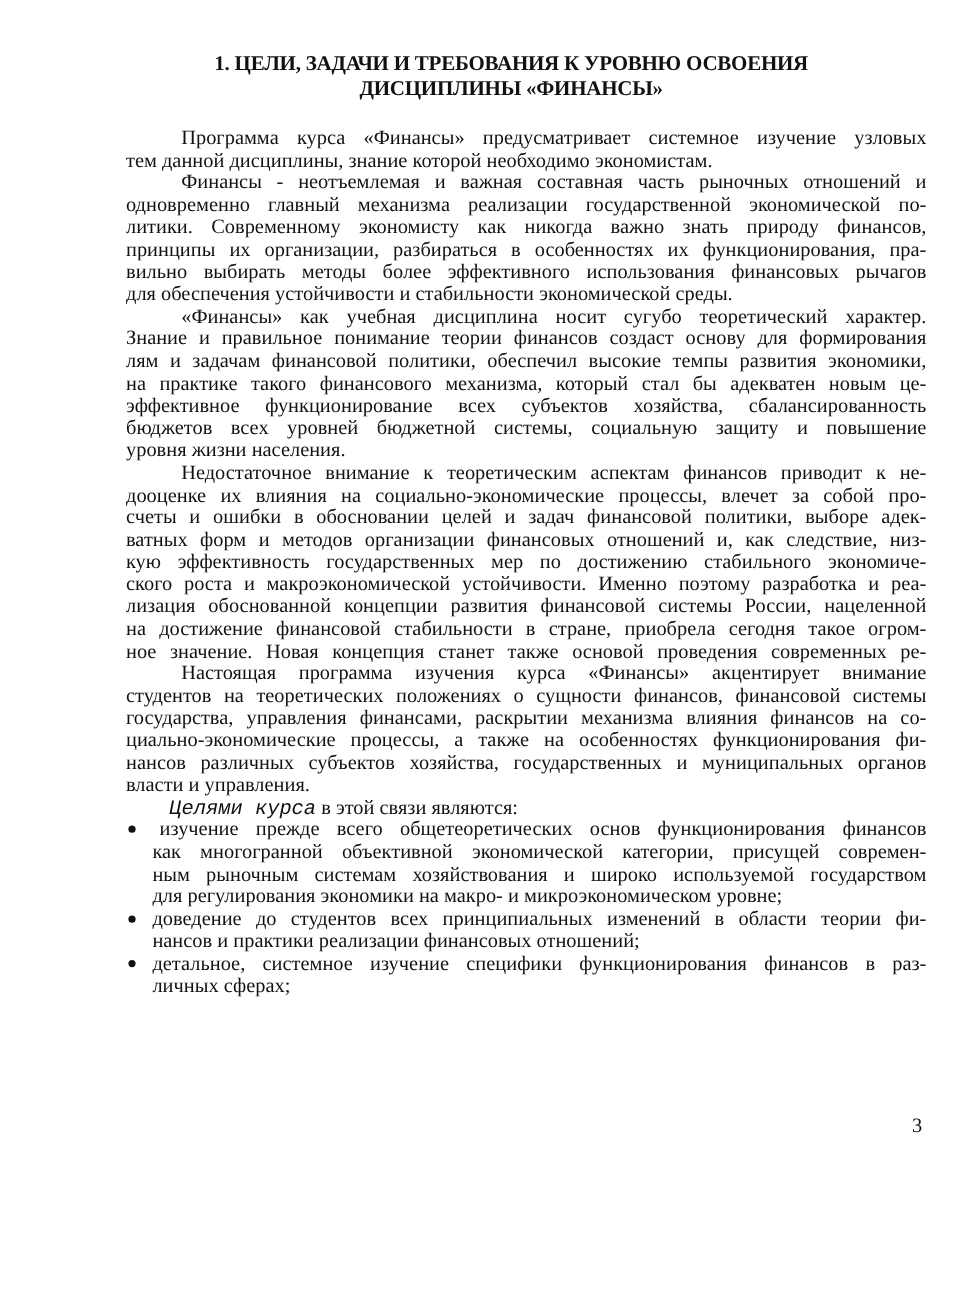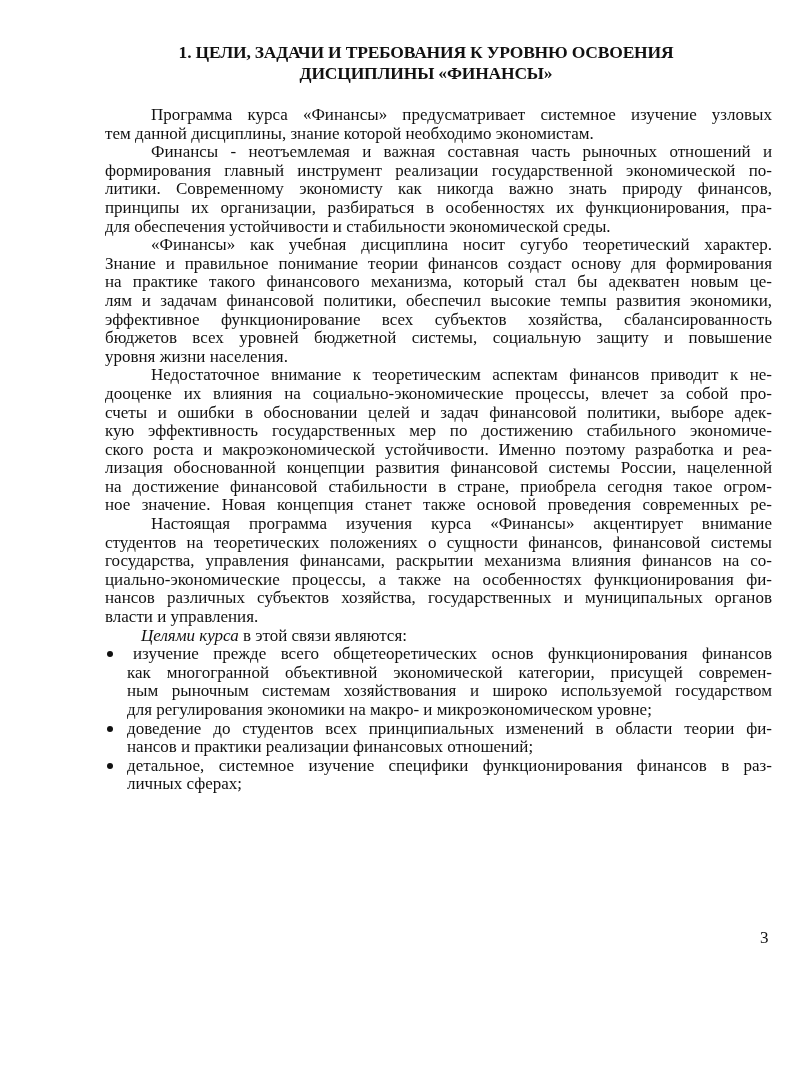--- a/index.html
+++ b/index.html
@@ -52,21 +52,21 @@
     }
     .indent {
       padding-left: 46px;
     }
     .para { display: block; }
     .goals-intro {
       display: block;
       height: 18.6px;
       padding-left: 36px;
     }
-    .goals-intro em { font-style: italic; }
+    .goals-intro em { font-style: italic; font-family: Liberation Mono, monospace; }
     .bullet-list {
       display: block;
       position: relative;
     }
     .bullet-item {
       display: block;
       position: relative;
       padding-left: 22px;
     }
     .bullet-dot {
@@ -99,40 +99,42 @@
 
   <div class="body">
 
     <div class="para">
       <span class="line indent">Программа курса «Финансы» предусматривает системное изучение узловых</span>
       <span class="line last">тем данной дисциплины, знание которой необходимо экономистам.</span>
     </div>
 
     <div class="para">
       <span class="line indent">Финансы - неотъемлемая и важная составная часть рыночных отношений и</span>
-      <span class="line">формирования главный инструмент реализации государственной экономической по-</span>
+      <span class="line">одновременно главный механизма реализации государственной экономической по-</span>
       <span class="line">литики. Современному экономисту как никогда важно знать природу финансов,</span>
       <span class="line">принципы их организации, разбираться в особенностях их функционирования, пра-</span>
+      <span class="line">вильно выбирать методы более эффективного использования финансовых рычагов</span>
       <span class="line last">для обеспечения устойчивости и стабильности экономической среды.</span>
     </div>
 
     <div class="para">
       <span class="line indent">«Финансы» как учебная дисциплина носит сугубо теоретический характер.</span>
       <span class="line">Знание и правильное понимание теории финансов создаст основу для формирования</span>
+      <span class="line">лям и задачам финансовой политики, обеспечил высокие темпы развития экономики,</span>
       <span class="line">на практике такого финансового механизма, который стал бы адекватен новым це-</span>
-      <span class="line">лям и задачам финансовой политики, обеспечил высокие темпы развития экономики,</span>
       <span class="line">эффективное функционирование всех субъектов хозяйства, сбалансированность</span>
       <span class="line">бюджетов всех уровней бюджетной системы, социальную защиту и повышение</span>
       <span class="line last">уровня жизни населения.</span>
     </div>
 
     <div class="para">
       <span class="line indent">Недостаточное внимание к теоретическим аспектам финансов приводит к не-</span>
       <span class="line">дооценке их влияния на социально-экономические процессы, влечет за собой про-</span>
       <span class="line">счеты и ошибки в обосновании целей и задач финансовой политики, выборе адек-</span>
+      <span class="line">ватных форм и методов организации финансовых отношений и, как следствие, низ-</span>
       <span class="line">кую эффективность государственных мер по достижению стабильного экономиче-</span>
       <span class="line">ского роста и макроэкономической устойчивости. Именно поэтому разработка и реа-</span>
       <span class="line">лизация обоснованной концепции развития финансовой системы России, нацеленной</span>
       <span class="line">на достижение финансовой стабильности в стране, приобрела сегодня такое огром-</span>
       <span class="line">ное значение. Новая концепция станет также основой проведения современных ре-</span>
     </div>
 
     <div class="para">
       <span class="line indent">Настоящая программа изучения курса «Финансы» акцентирует внимание</span>
       <span class="line">студентов на теоретических положениях о сущности финансов, финансовой системы</span>

